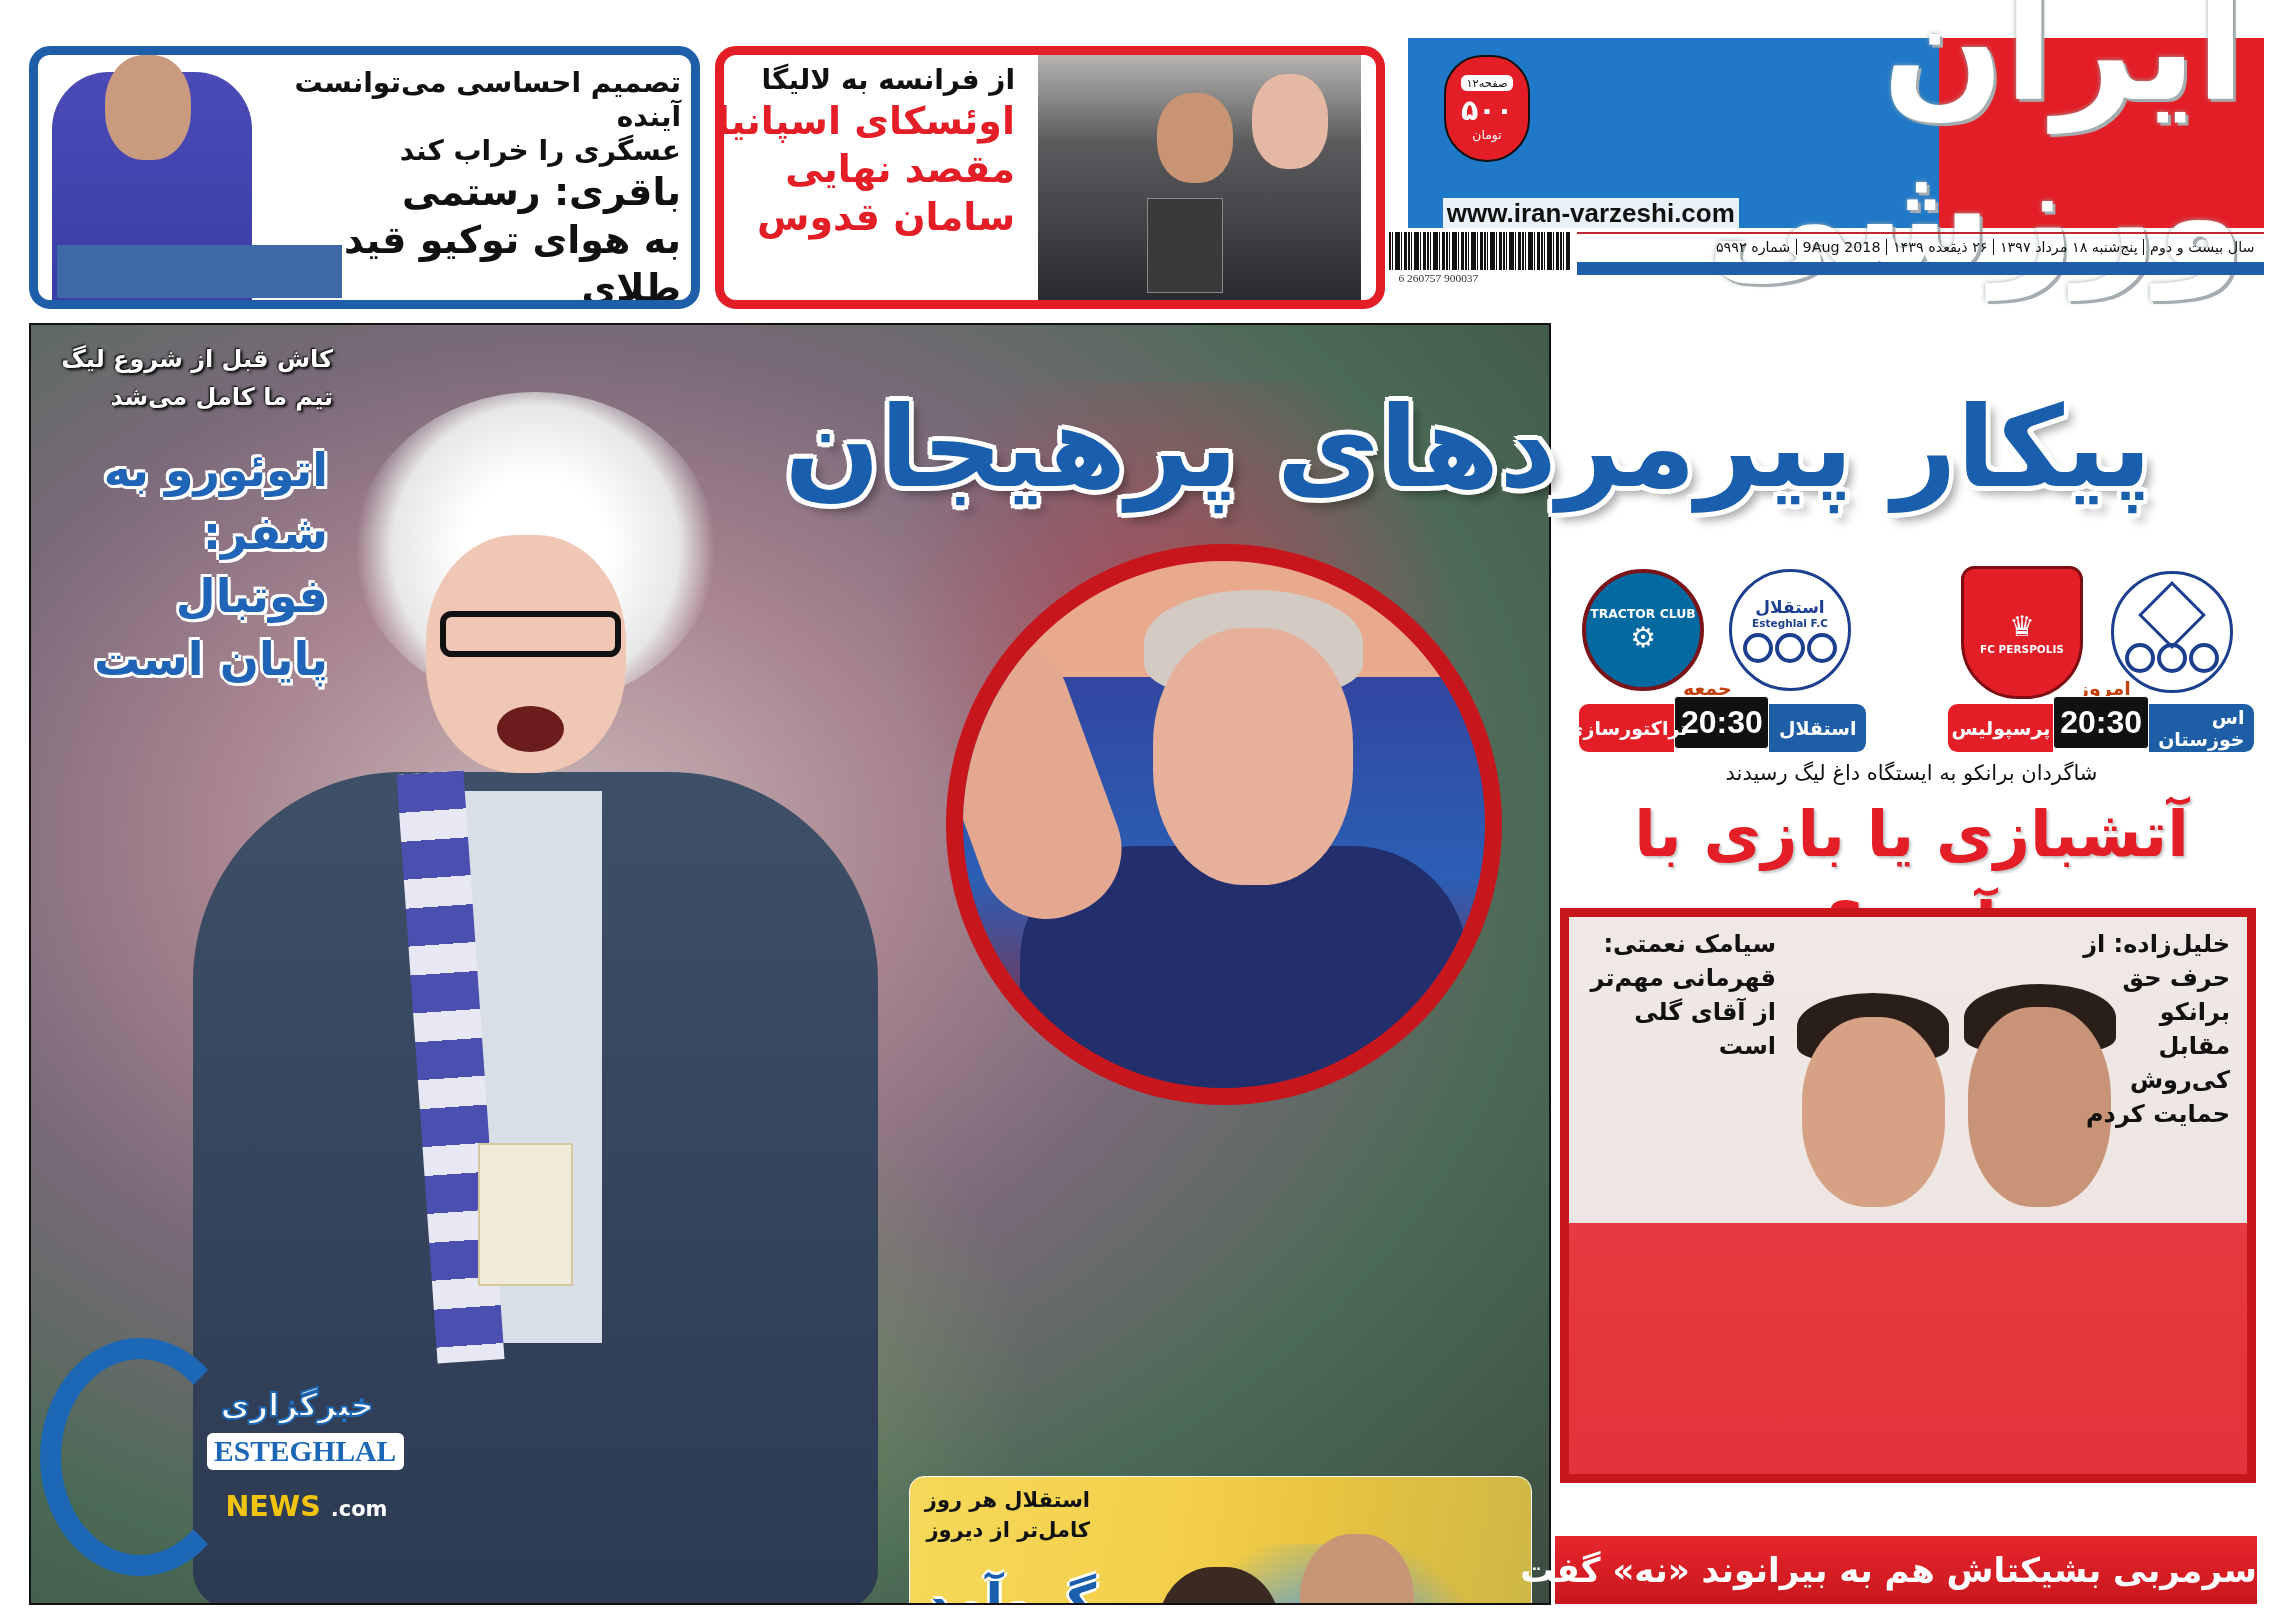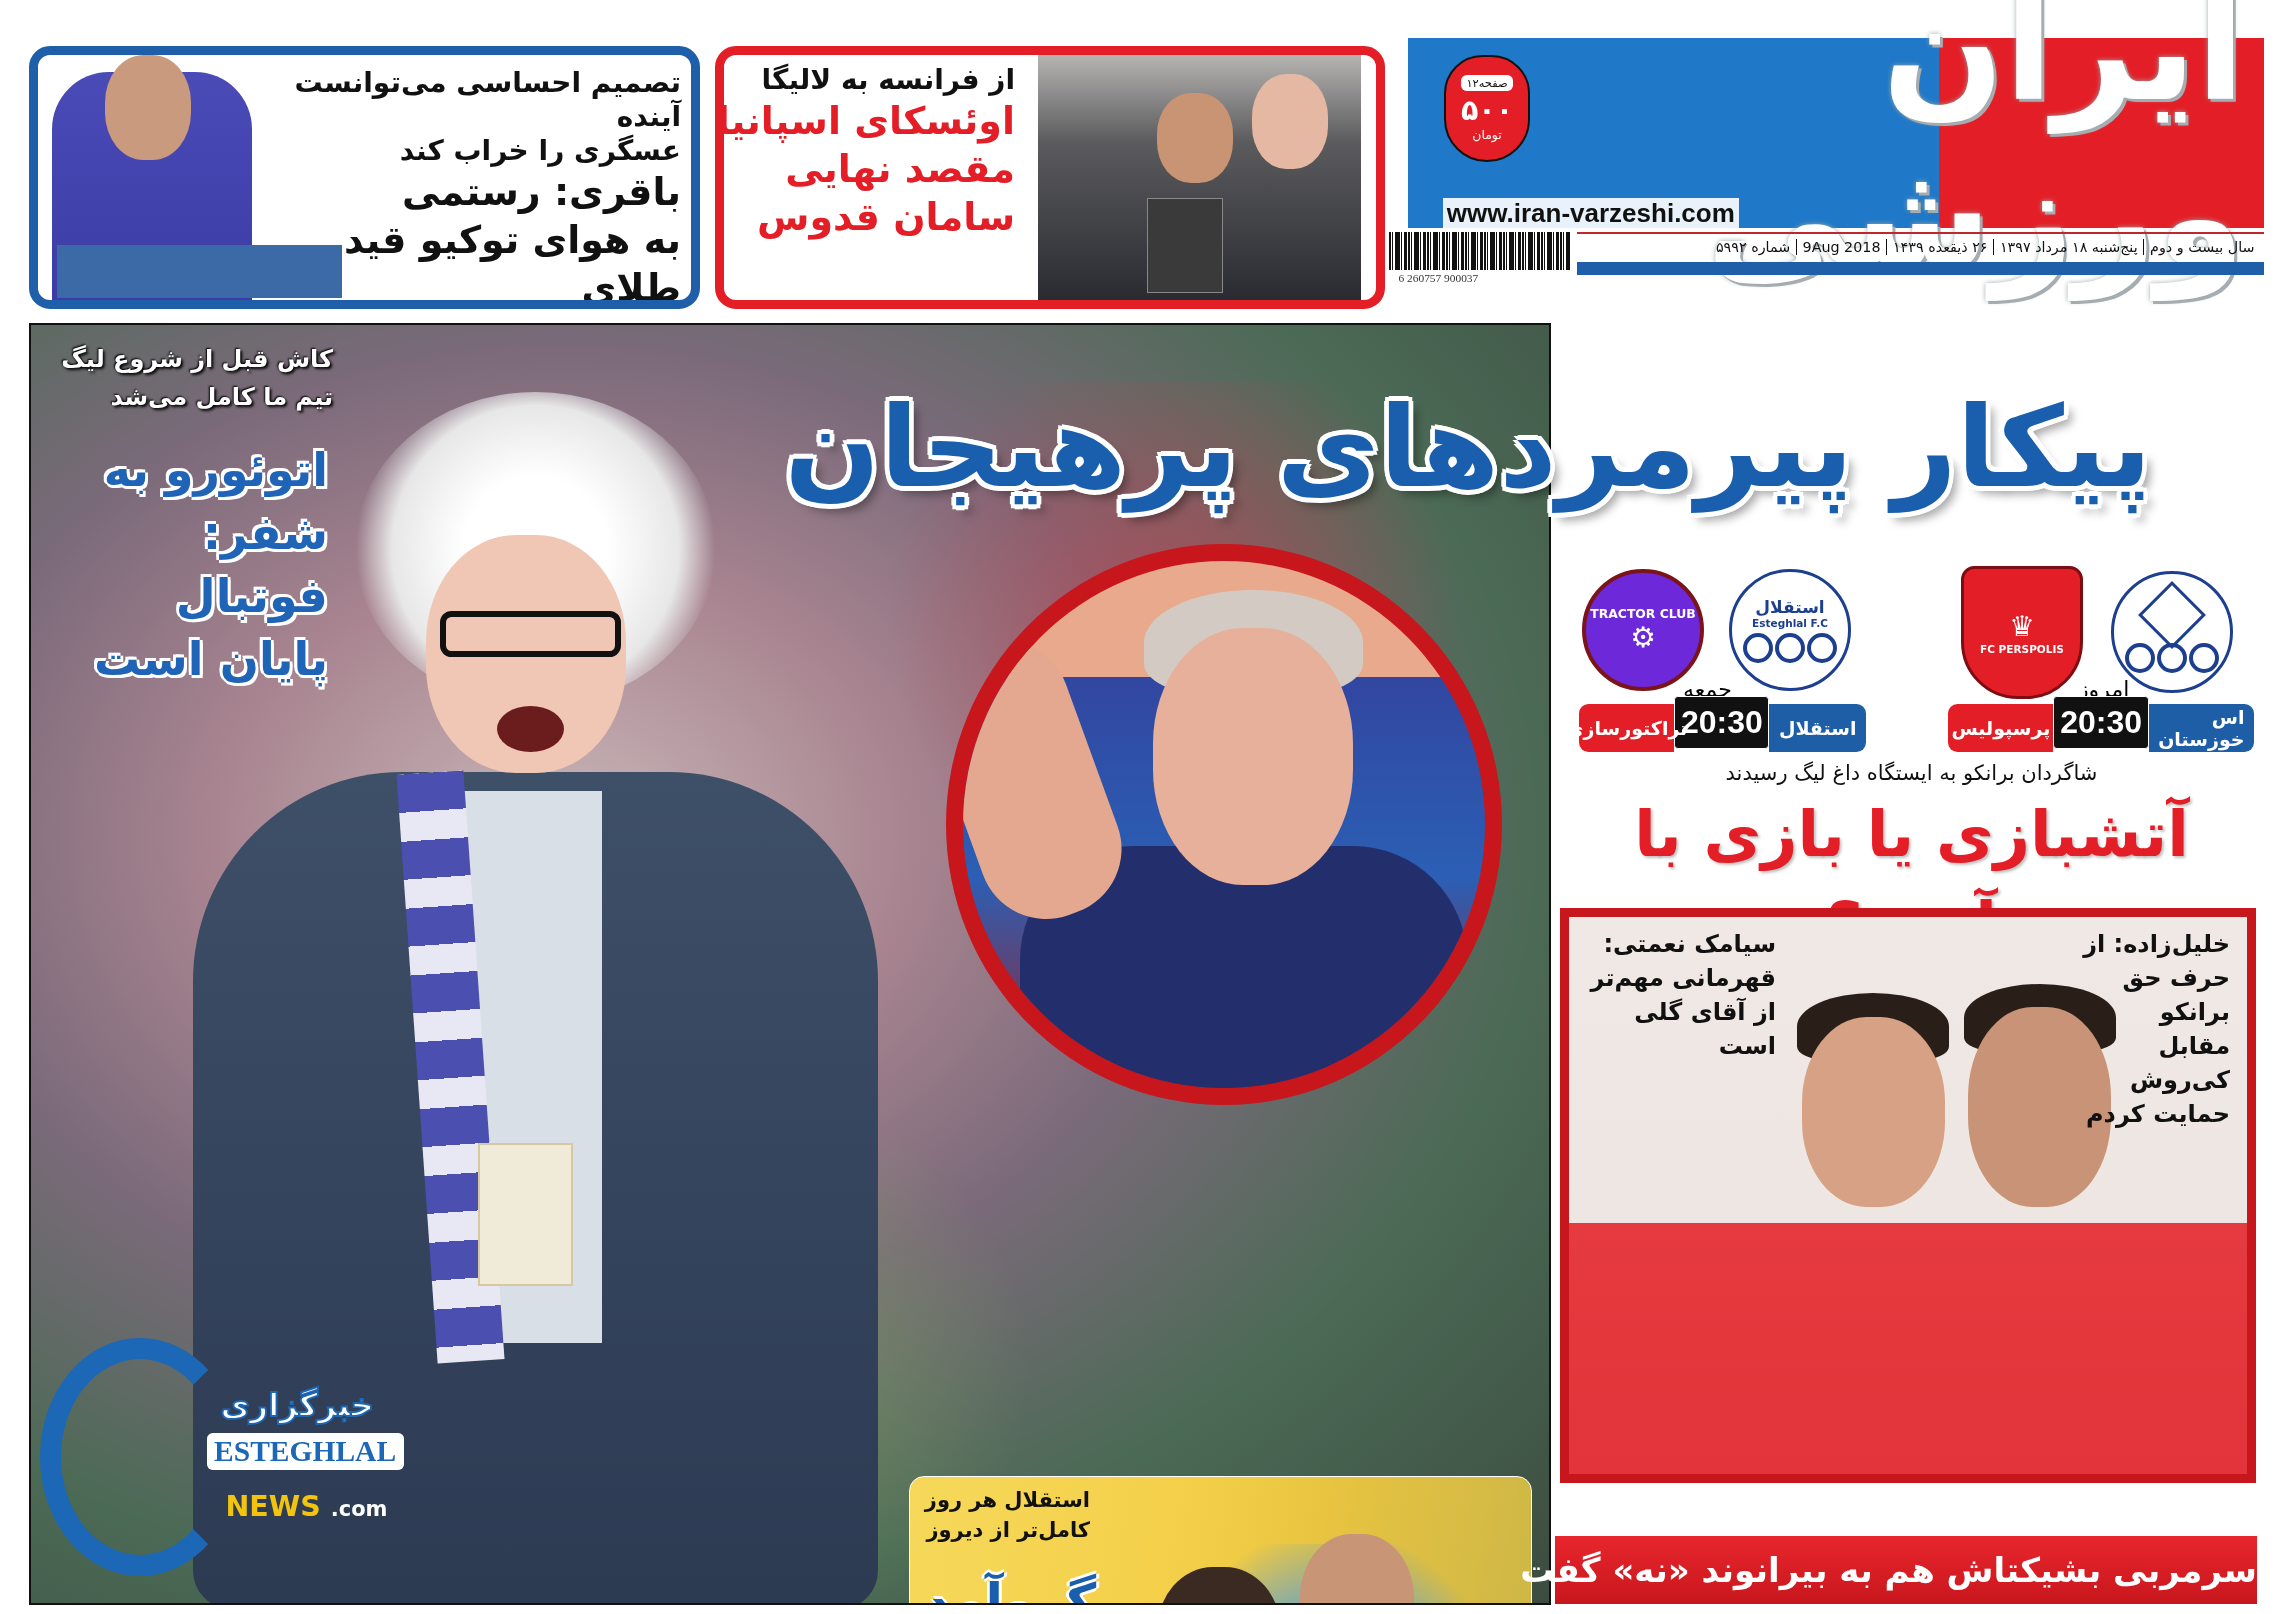--- a/index.html
+++ b/index.html
@@ -112,27 +112,27 @@
   .watermark .fa { position: absolute; left: 190px; top: 67px; font-size: 32px; font-weight: bold; color: #fff; -webkit-text-stroke: 1.9px #1c68b6; direction: rtl; }
   .watermark .en { position: absolute; left: 176px; top: 114px; background: #fff; border-radius: 5.7px; padding: 1.9px 7.6px; font-family: Liberation Serif, serif; font-weight: bold; font-size: 29.5px; color: #1c68b6; }
   .watermark .news { position: absolute; left: 195px; top: 171px; font-family: "DejaVu Sans", sans-serif; font-weight: bold; font-size: 28.5px; color: #f2c40d; }
   .watermark .news small { color: #fff; font-size: 21px; }
 
   
   .fixture-logo { position: absolute; width: 122px; height: 122px; border-radius: 50%; border: 3.8px solid #1d3f8f; background: #fff; display: flex; align-items: center; justify-content: center; flex-direction: column; font-weight: bold; overflow: hidden; }
   .fixture-logo .rings { display: flex; gap: 1.9px; margin-top: 3.8px; }
   .fixture-logo .rings i { display: block; width: 30px; height: 30px; border-radius: 50%; border: 4.8px solid #1d3f8f; }
   .shield-red { background: #e41e26; border-radius: 13.3px 13.3px 57px 57px; border: 3.8px solid #7d0d12; }
-  .tractor { background: #6d28d9; border: 4.8px solid #7a1419; }
+  .tractor { background: #0369a1; border: 4.8px solid #7a1419; }
 
   .fixture-bar { position: absolute; height: 48px; display: flex; direction: rtl; border-radius: 0 13.3px 13.3px 0; overflow: visible; }
   .fixture-bar .home { background: #1d5ea6; color: #fff; font-weight: bold; font-size: 19px; display: flex; align-items: center; justify-content: center; padding: 0 9.5px; border-radius: 0 9.5px 9.5px 0; }
   .fixture-bar .away { background: #e41e26; color: #fff; font-weight: bold; font-size: 19px; display: flex; align-items: center; justify-content: center; padding: 0 9.5px; border-radius: 9.5px 0 0 9.5px; }
   .fixture-bar .time { background: #111; color: #fff; font-family: "Liberation Sans", sans-serif; font-weight: bold; font-size: 32px; padding: 0 5.7px; margin-top: -7.6px; height: 53px; display: flex; align-items: center; border: 1.9px solid #fff; border-radius: 3.8px; }
-  .day-label { position: absolute; font-size: 22px; font-weight: normal; color: #000000; direction: rtl; }
+  .day-label { position: absolute; font-size: 19px; font-weight: bold; color: #c2410c; direction: rtl; }
 
   .sub-kicker { position: absolute; left: 1569px; top: 761px; width: 685px; text-align: center; direction: rtl; font-size: 21px; font-weight: normal; color: #111; }
   .red-head { position: absolute; left: 1569px; top: 789px; width: 685px; text-align: center; direction: rtl; font-size: 63px; font-weight: bold; color: #e41e26; line-height: 91px; text-shadow: 1.9px 1.9px 2.9px rgba(0,0,0,0.25); letter-spacing: -1px; }
 
   .players-photo {
     position: absolute; left: 1560px; top: 908px; width: 696px; height: 575px; border: 9.5px solid #c8161d;
     background: linear-gradient(180deg,#efe8e5 0%,#ede6e2 55%,#e53a3f 55%,#e2343a 100%); overflow: hidden;
   }
   .players-photo .face1 { position: absolute; left: 233px; top: 100px; width: 143px; height: 190px; border-radius: 45%; background: #d6a184; }
   .players-photo .hair1 { position: absolute; left: 228px; top: 76px; width: 152px; height: 67px; border-radius: 50% 50% 20% 20%; background: #2a1e18; }

